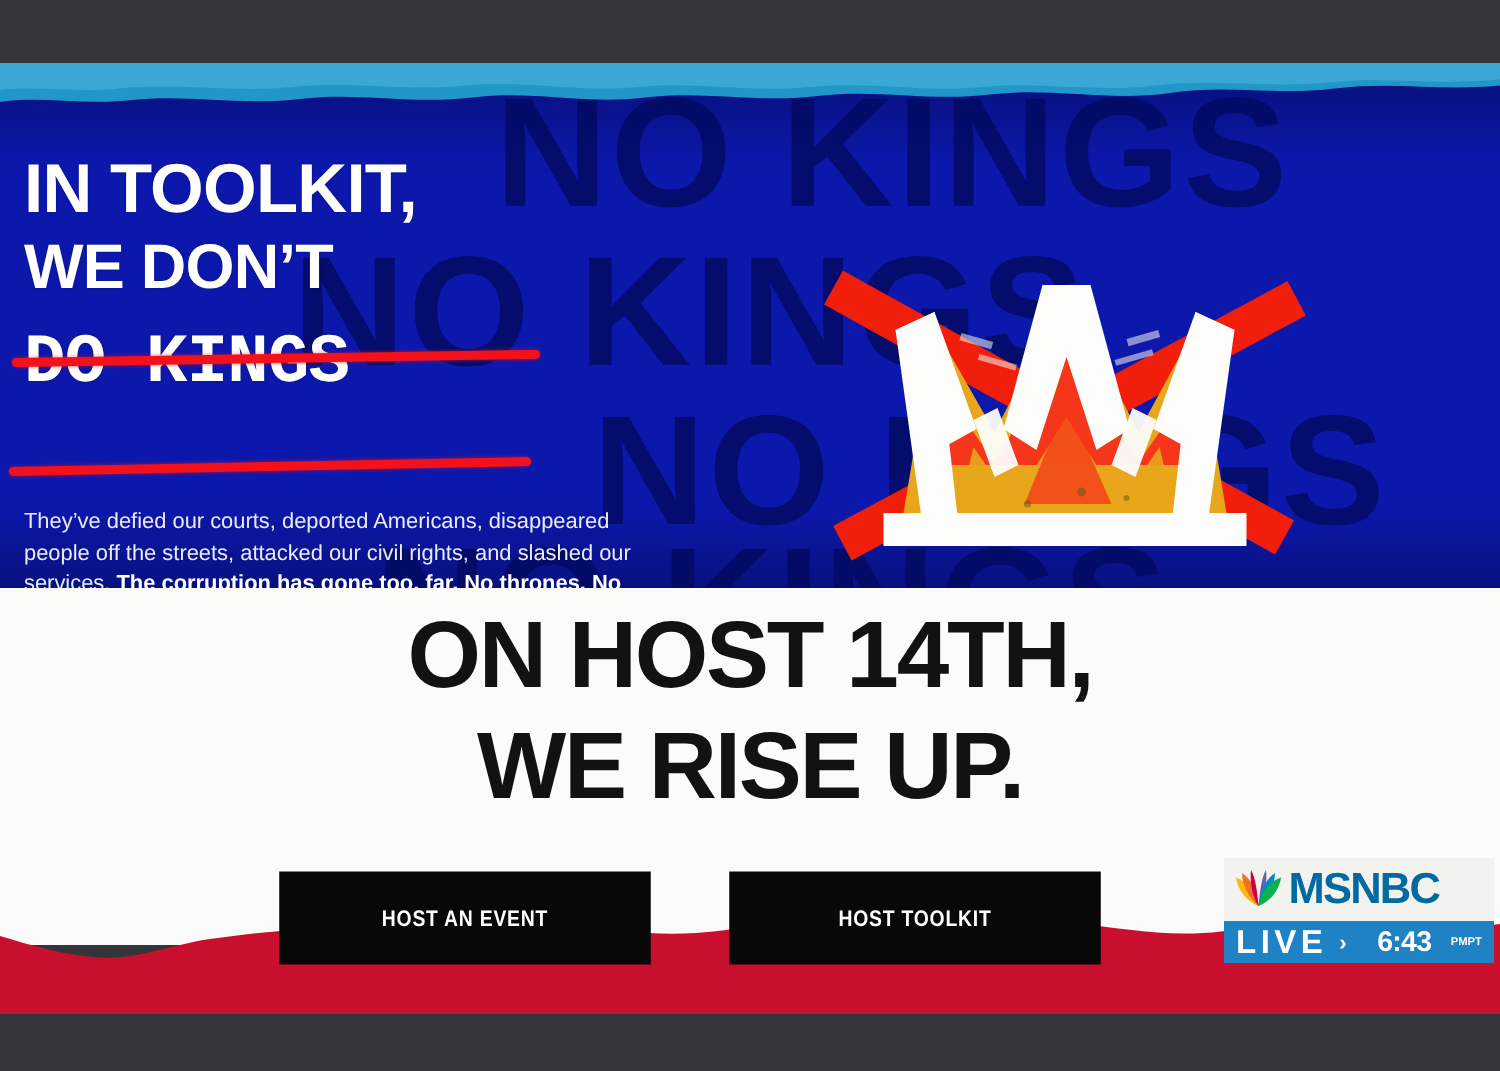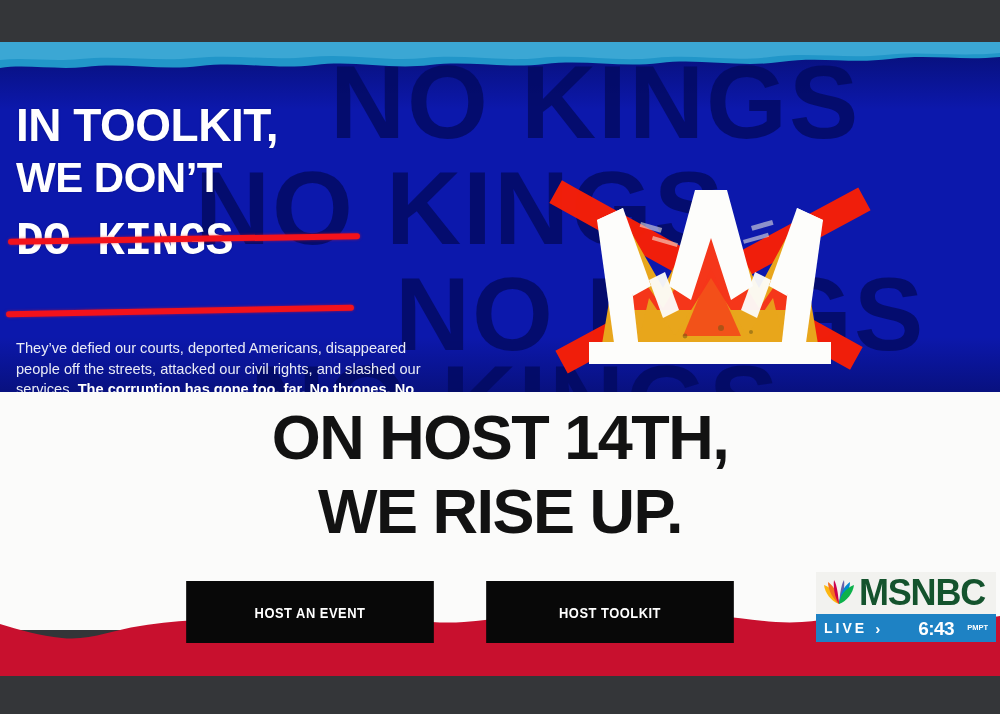--- a/index.html
+++ b/index.html
@@ -230,39 +230,39 @@
     background: #f2f2ef;
     display: flex;
     align-items: center;
     padding-left: 6px;
     box-sizing: border-box;
   }
   .peacock { width: 34px; height: 30px; flex: 0 0 34px; }
   .msnbc-word {
     font-family: "Liberation Sans", sans-serif;
     font-weight: bold;
-    font-size: 36px;
+    font-size: 29px;
     letter-spacing: -1.2px;
-    color: #14532d;
+    color: #0369a1;
     margin-left: 3px;
     line-height: 1;
   }
   .msnbc-live {
     height: 28px;
     background: #1e82c4;
     display: flex;
     align-items: center;
     padding: 0 8px;
     box-sizing: border-box;
     gap: 8px;
   }
   .live-word {
     font-family: "Liberation Sans", sans-serif;
     font-weight: bold;
-    font-size: 14px;
+    font-size: 22px;
     letter-spacing: 3px;
     color: #ffffff;
     line-height: 1;
   }
   .live-chev {
     font-family: "Liberation Sans", sans-serif;
     font-weight: bold;
     font-size: 15px;
     color: #ffffff;
     line-height: 1;

